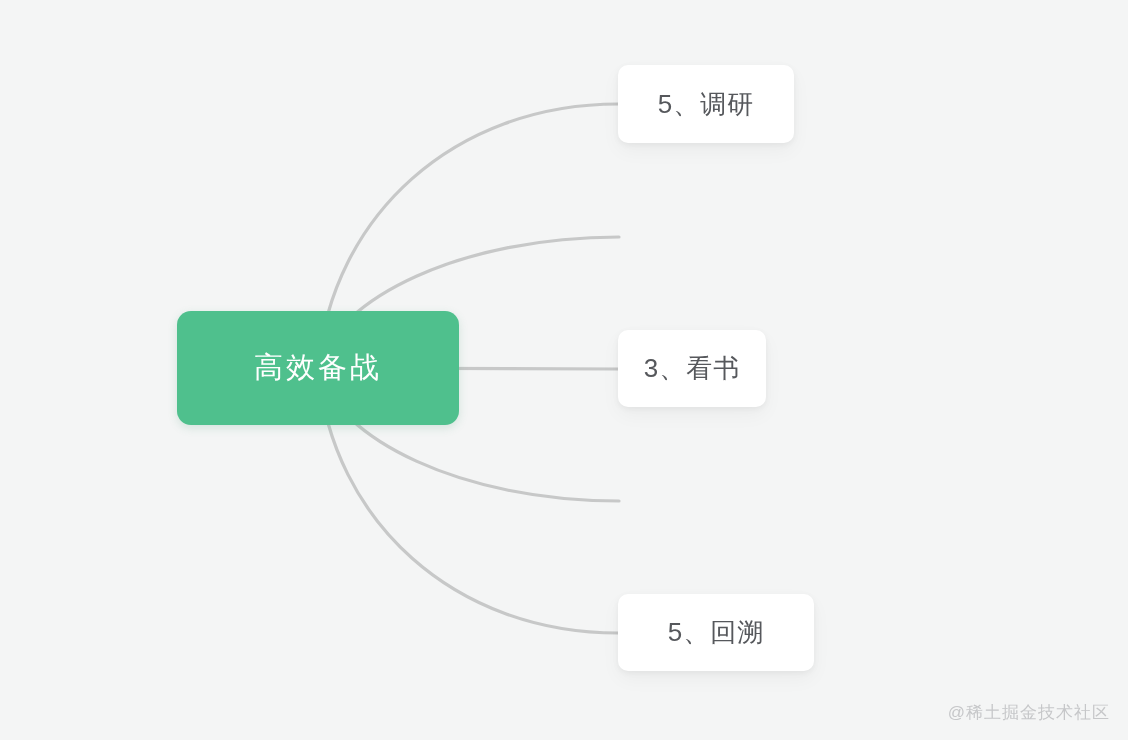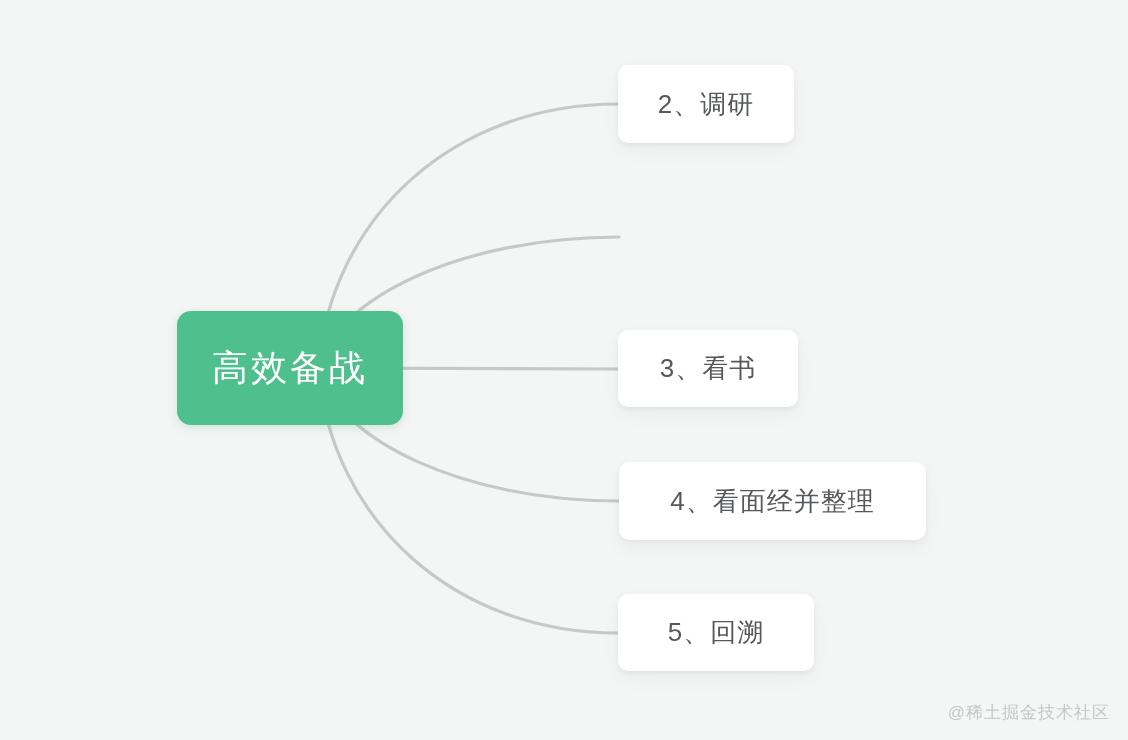--- a/index.html
+++ b/index.html
@@ -27,39 +27,39 @@
   }
   .node {
     position: absolute;
     display: flex;
     align-items: center;
     justify-content: center;
     white-space: nowrap;
   }
   .node.root {
     left: 177px; top: 311px;
-    width: 226px; height: 114px;
+    width: 282px; height: 114px;
     background: #4fc08d;
     border-radius: 14px;
     color: #ffffff;
-    font-size: 36px;
+    font-size: 29px;
     letter-spacing: 3px;
     box-shadow: 0 3px 10px rgba(60, 150, 110, 0.18);
   }
   .node.child {
     background: #ffffff;
     border-radius: 10px;
     color: #56585c;
     font-size: 26px;
     letter-spacing: 1px;
     box-shadow: 0 2px 6px rgba(0,0,0,0.05), 0 8px 20px rgba(0,0,0,0.04);
   }
   .node-1 { left: 618px; top: 65px;  width: 176px; height: 78px; }
   .node-2 { left: 619px; top: 198px; width: 338px; height: 78px; }
-  .node-3 { left: 618px; top: 330px; width: 180px; height: 77px; }
+  .node-3 { left: 618px; top: 330px; width: 148px; height: 77px; }
   .node-4 { left: 619px; top: 462px; width: 307px; height: 78px; }
   .node-5 { left: 618px; top: 594px; width: 196px; height: 77px; }
   .watermark {
     position: absolute;
     right: 18px;
     bottom: 16px;
     font-size: 17px;
     color: #c6c7c9;
     letter-spacing: 1px;
   }
@@ -75,31 +75,28 @@
     <path d="M318,368 C382,368 500,369 618,369" stroke="#c7c8c8"></path>
     <path d="M318,368 C336,439 462,501 619,501" stroke="#c7c8c8"></path>
     <path d="M318,368 C332,522 455,633 618,633" stroke="#c7c8c8"></path>
   </svg>
 
   <div class="node root">
     <span>高效备战</span>
   </div>
 
   <div class="node child node-1">
-    <span>2、调研</span>
+    <span>5、调研</span>
   </div>
 
 
   <div class="node child node-3">
     <span>3、看书</span>
   </div>
 
-  <div class="node child node-4">
-    <span>4、看面经并整理</span>
-  </div>
 
   <div class="node child node-5">
     <span>5、回溯</span>
   </div>
 
   <div class="watermark">@稀土掘金技术社区</div>
 
 </div>
 
 </body></html>

